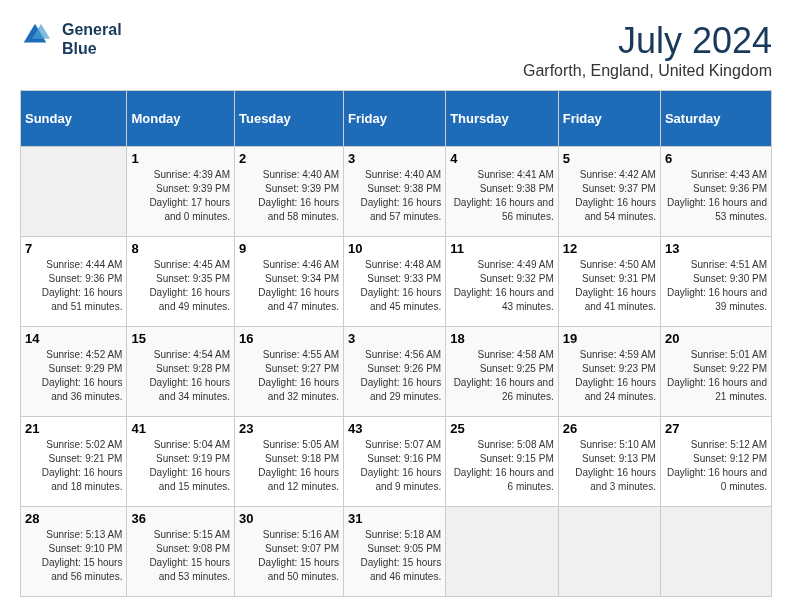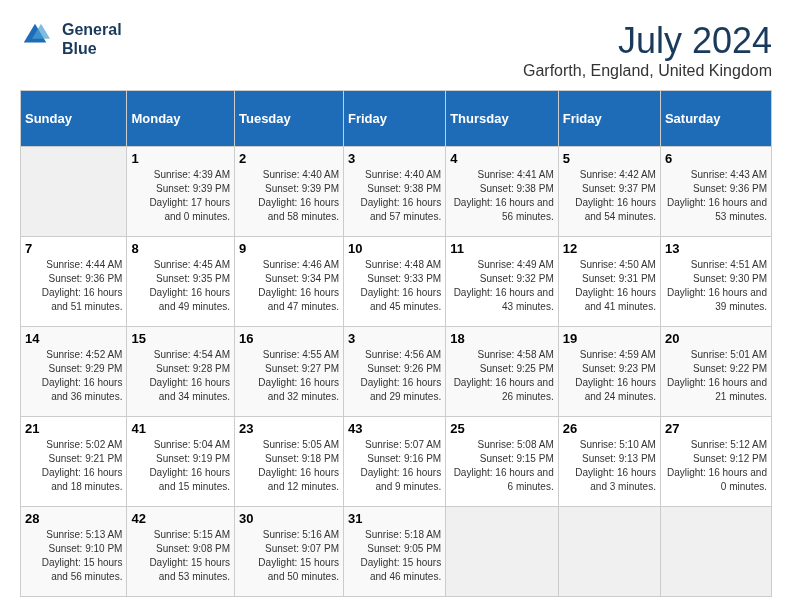--- a/index.html
+++ b/index.html
@@ -235,21 +235,21 @@
           <span class="day-number">27</span>
           <div class="day-info">Sunrise: 5:12 AM<br>Sunset: 9:12 PM<br>Daylight: 16 hours and 0 minutes.</div>
         </td>
       </tr>
       <tr>
         <td>
           <span class="day-number">28</span>
           <div class="day-info">Sunrise: 5:13 AM<br>Sunset: 9:10 PM<br>Daylight: 15 hours and 56 minutes.</div>
         </td>
         <td>
-          <span class="day-number">42</span>
+          <span class="day-number">36</span>
           <div class="day-info">Sunrise: 5:15 AM<br>Sunset: 9:08 PM<br>Daylight: 15 hours and 53 minutes.</div>
         </td>
         <td>
           <span class="day-number">30</span>
           <div class="day-info">Sunrise: 5:16 AM<br>Sunset: 9:07 PM<br>Daylight: 15 hours and 50 minutes.</div>
         </td>
         <td>
           <span class="day-number">31</span>
           <div class="day-info">Sunrise: 5:18 AM<br>Sunset: 9:05 PM<br>Daylight: 15 hours and 46 minutes.</div>
         </td>

